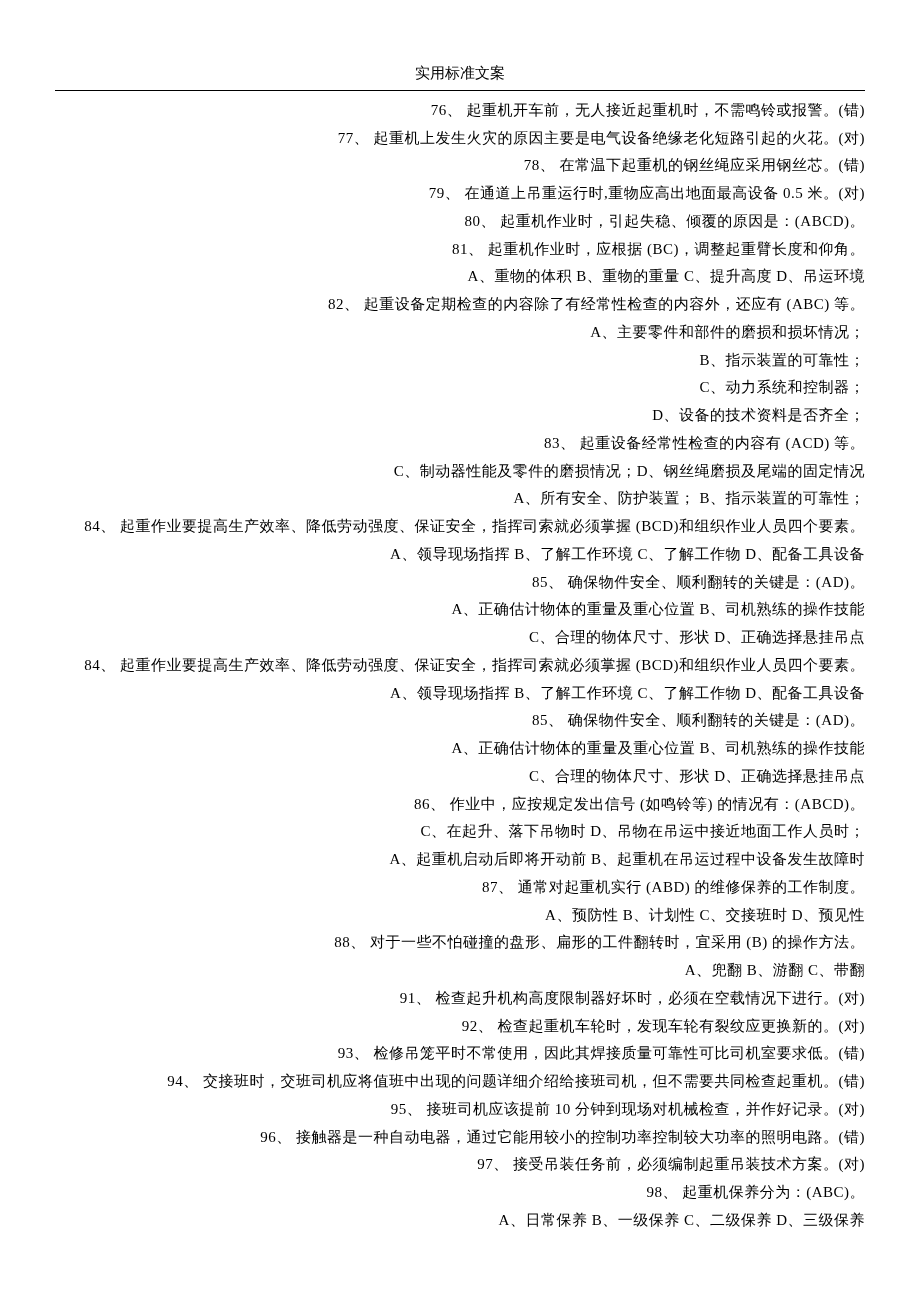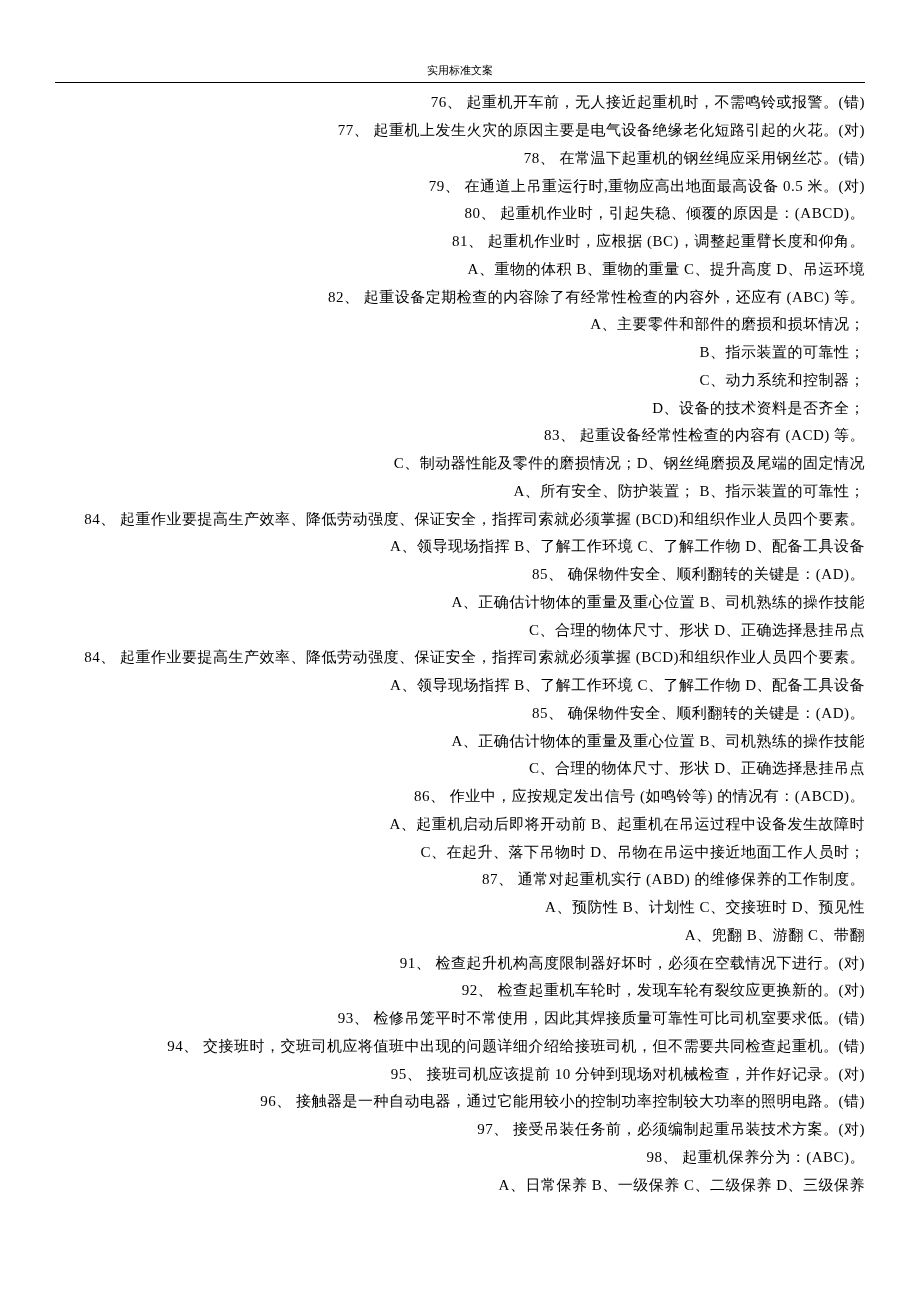--- a/index.html
+++ b/index.html
@@ -9,21 +9,21 @@
     font-size: 15px;
     color: #000;
     line-height: 1.85;
     width: 920px;
   }
   .page {
     padding: 60px 55px 30px 55px;
   }
   .header {
     text-align: center;
-    font-size: 11px;
+    font-size: 15px;
     margin-bottom: 2px;
   }
   .rule {
     border-top: 1px solid #000;
     margin-bottom: 6px;
   }
   .line {
     white-space: normal;
     text-align: right;
     letter-spacing: 0.5px;
@@ -55,24 +55,25 @@
       <div class="line">A、领导现场指挥 B、了解工作环境 C、了解工作物 D、配备工具设备</div>
       <div class="line">85、 确保物件安全、顺利翻转的关键是：(AD)。</div>
       <div class="line">A、正确估计物体的重量及重心位置 B、司机熟练的操作技能</div>
       <div class="line">C、合理的物体尺寸、形状 D、正确选择悬挂吊点</div>
       <div class="line">84、 起重作业要提高生产效率、降低劳动强度、保证安全，指挥司索就必须掌握 (BCD)和组织作业人员四个要素。</div>
       <div class="line">A、领导现场指挥 B、了解工作环境 C、了解工作物 D、配备工具设备</div>
       <div class="line">85、 确保物件安全、顺利翻转的关键是：(AD)。</div>
       <div class="line">A、正确估计物体的重量及重心位置 B、司机熟练的操作技能</div>
       <div class="line">C、合理的物体尺寸、形状 D、正确选择悬挂吊点</div>
       <div class="line">86、 作业中，应按规定发出信号 (如鸣铃等) 的情况有：(ABCD)。</div>
+      <div class="line">C、在起升、落下吊物时 D、吊物在吊运中接近地面工作人员时；</div>
       <div class="line">A、起重机启动后即将开动前 B、起重机在吊运过程中设备发生故障时</div>
-      <div class="line">C、在起升、落下吊物时 D、吊物在吊运中接近地面工作人员时；</div>
       <div class="line">87、 通常对起重机实行 (ABD) 的维修保养的工作制度。</div>
       <div class="line">A、预防性 B、计划性 C、交接班时 D、预见性</div>
+      <div class="line">88、 对于一些不怕碰撞的盘形、扁形的工件翻转时，宜采用 (B) 的操作方法。</div>
       <div class="line">A、兜翻 B、游翻 C、带翻</div>
       <div class="line">91、 检查起升机构高度限制器好坏时，必须在空载情况下进行。(对)</div>
       <div class="line">92、 检查起重机车轮时，发现车轮有裂纹应更换新的。(对)</div>
       <div class="line">93、 检修吊笼平时不常使用，因此其焊接质量可靠性可比司机室要求低。(错)</div>
       <div class="line">94、 交接班时，交班司机应将值班中出现的问题详细介绍给接班司机，但不需要共同检查起重机。(错)</div>
       <div class="line">95、 接班司机应该提前 10 分钟到现场对机械检查，并作好记录。(对)</div>
       <div class="line">96、 接触器是一种自动电器，通过它能用较小的控制功率控制较大功率的照明电路。(错)</div>
       <div class="line">97、 接受吊装任务前，必须编制起重吊装技术方案。(对)</div>
       <div class="line">98、 起重机保养分为：(ABC)。</div>
       <div class="line">A、日常保养 B、一级保养 C、二级保养 D、三级保养</div>

